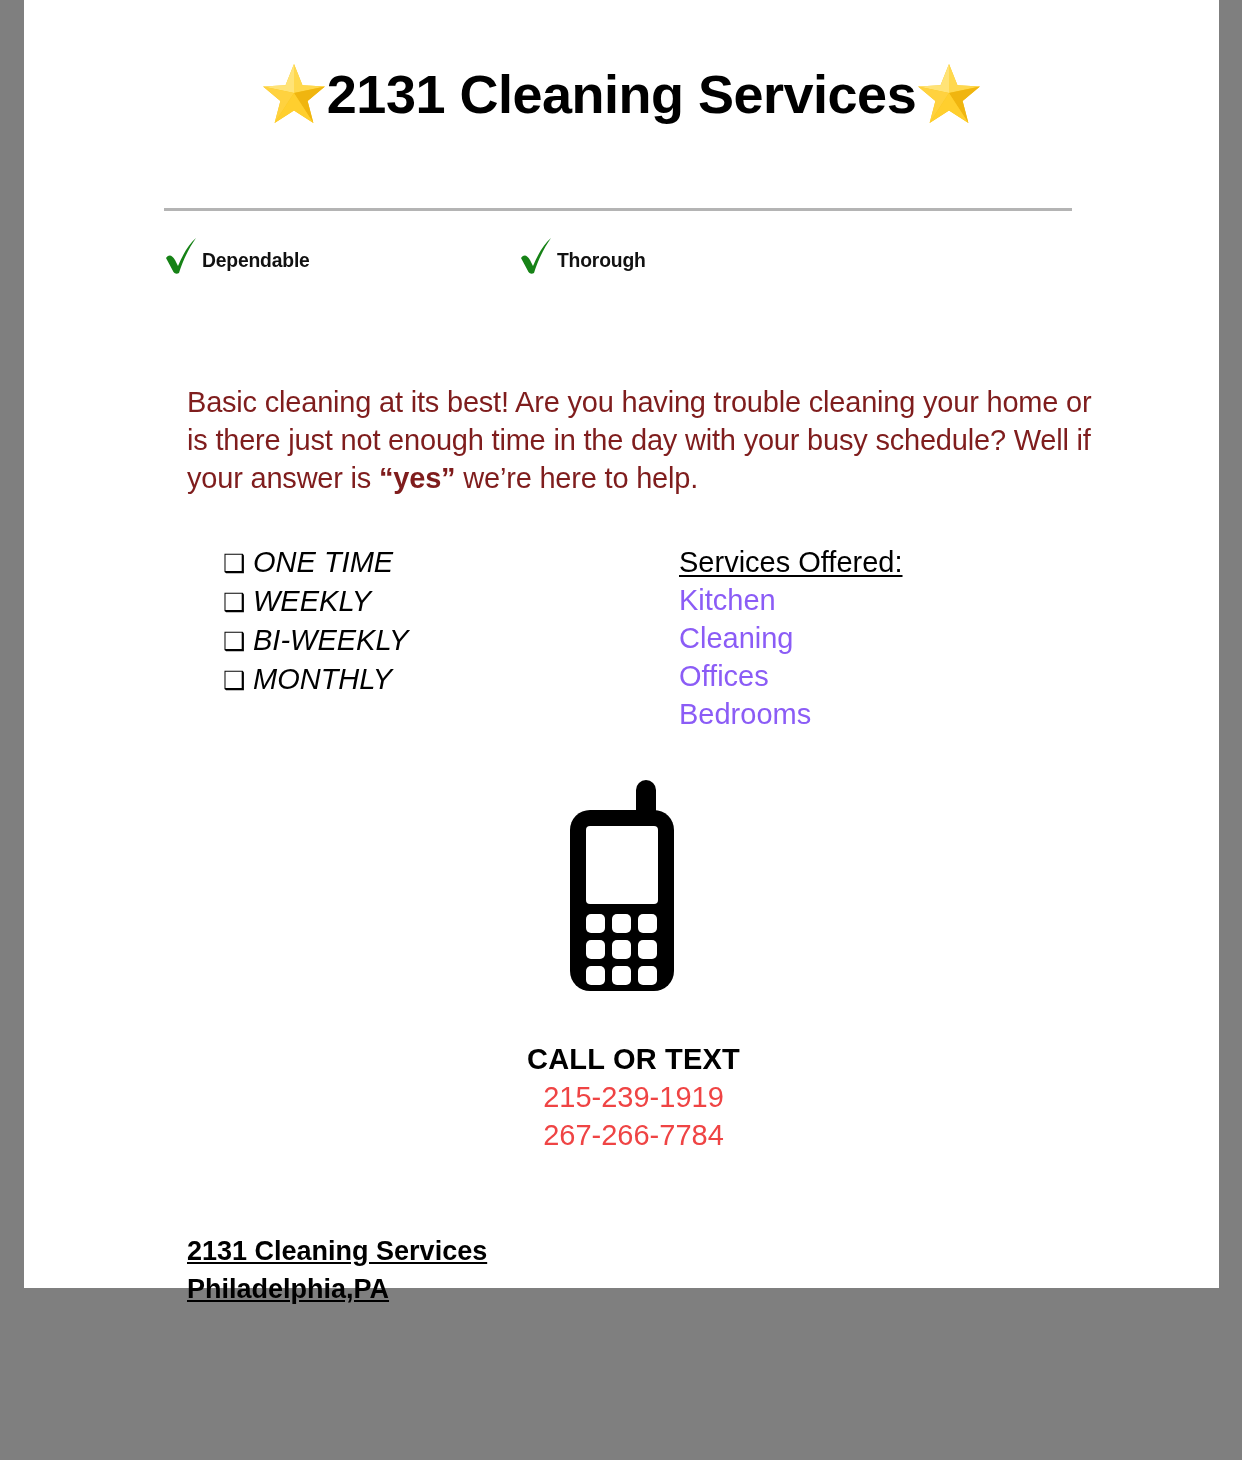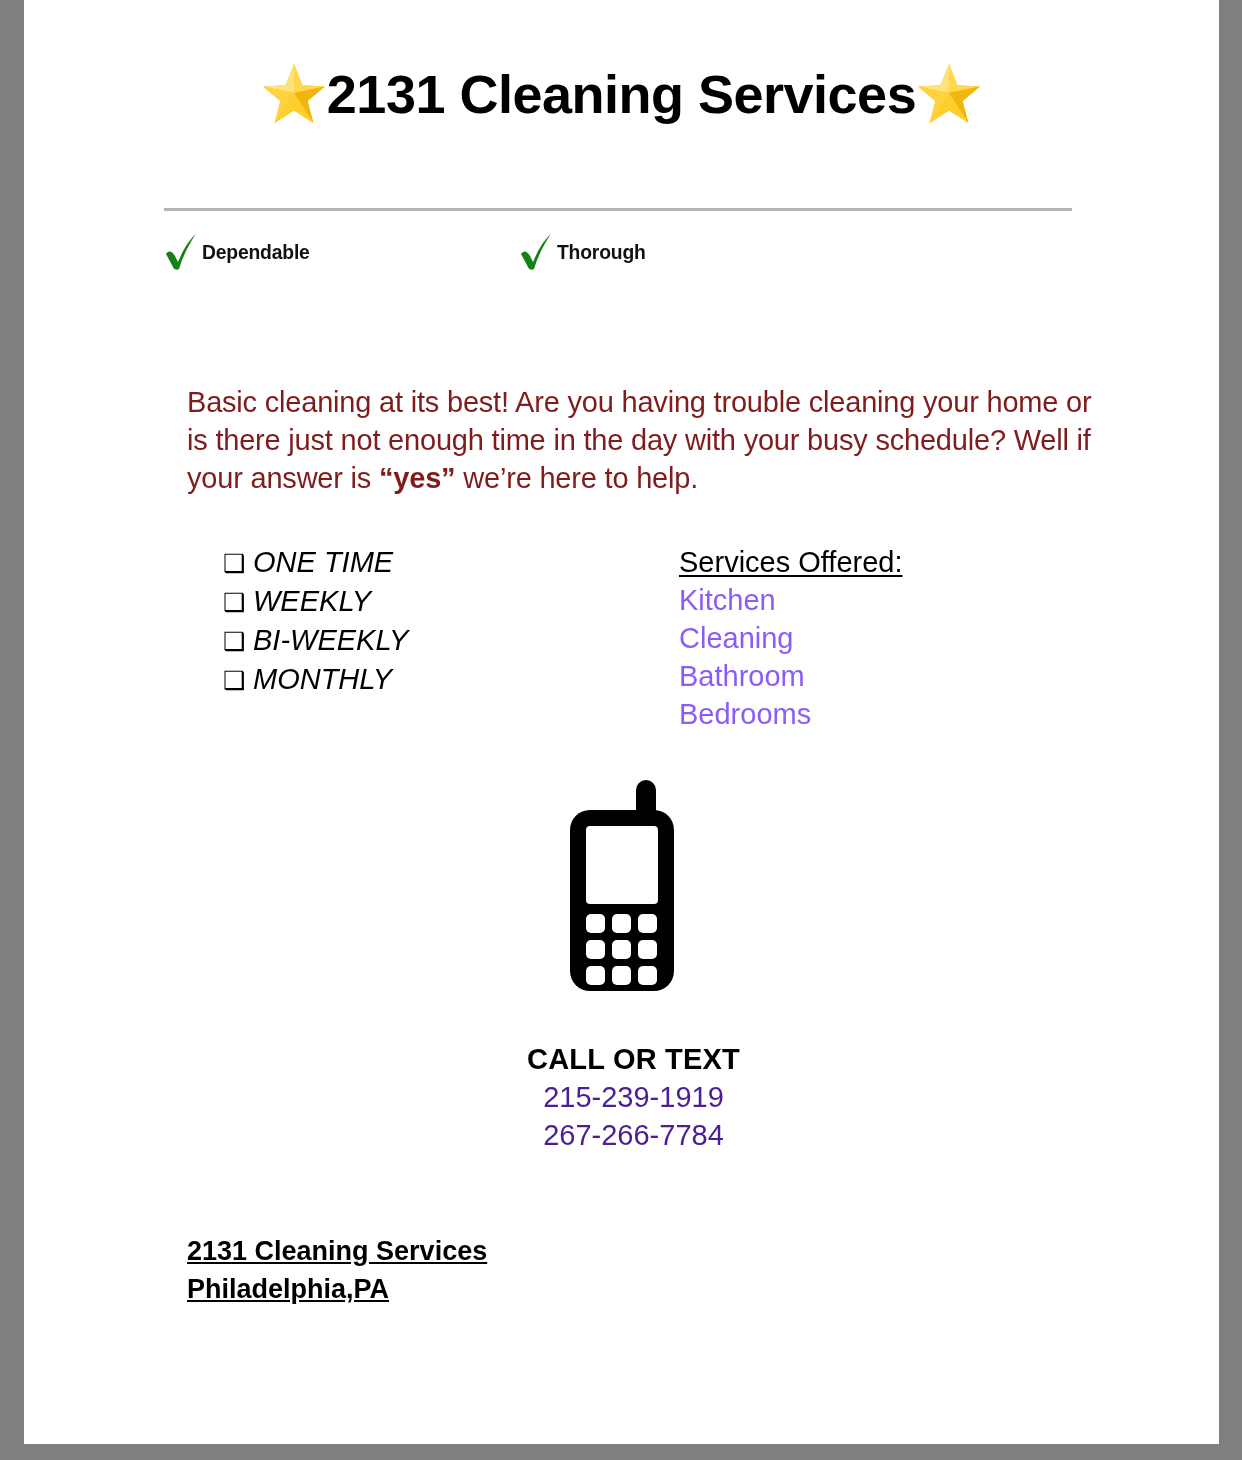--- a/index.html
+++ b/index.html
@@ -20,21 +20,21 @@
   .viewport {
     position: absolute;
     inset: 0;
     background: #7f7f7f;
   }
   .page {
     position: absolute;
     left: 24px;
     top: 0;
     width: 1195px;
-    height: 1444px;
+    height: 1288px;
     background: #ffffff;
   }
 
   
   .title-row {
     position: absolute;
     left: 0;
     top: 62px;
     width: 1195px;
     text-align: center;
@@ -74,20 +74,21 @@
     position: absolute;
     left: 140px;
     top: 232px;
     width: 920px;
     height: 48px;
   }
   .badge {
     position: absolute;
     top: 0;
     display: flex;
+    align-items: center;
     height: 48px;
     white-space: nowrap;
   }
   .badge.b0 { left: 0px; }
   .badge.b1 { left: 355px; }
   .badge.b2 { left: 708px; }
   .check {
     width: 34px;
     height: 40px;
     flex: 0 0 auto;
@@ -199,21 +200,21 @@
   .contact-head {
     font-size: 29px;
     line-height: 38px;
     font-weight: bold;
     color: #000000;
     letter-spacing: 0.2px;
   }
   .contact-phone {
     font-size: 29px;
     line-height: 38px;
-    color: #4c1d95;
+    color: #ef4444;
     text-align: center;
   }
 
   
   .footer {
     position: absolute;
     left: 163px;
     top: 1232px;
   }
   .footer-line {
@@ -299,21 +300,21 @@
         <li class="freq-item">
           <span class="cbox">❑</span>
           <span class="freq-label">MONTHLY</span>
         </li>
       </ul>
 
       <div class="services">
         <div class="services-head">Services Offered:</div>
         <div class="service-item">Kitchen</div>
         <div class="service-item">Cleaning</div>
-        <div class="service-item">Bathroom</div>
+        <div class="service-item">Offices</div>
         <div class="service-item">Bedrooms</div>
       </div>
 
     </div>
 
     <div class="phone-wrap">
       <span class="phone-icon">
         <svg viewBox="0 0 116 215" xmlns="http://www.w3.org/2000/svg">
 
           <rect x="72" y="2" width="20" height="44" rx="10" fill="#000000"></rect>

